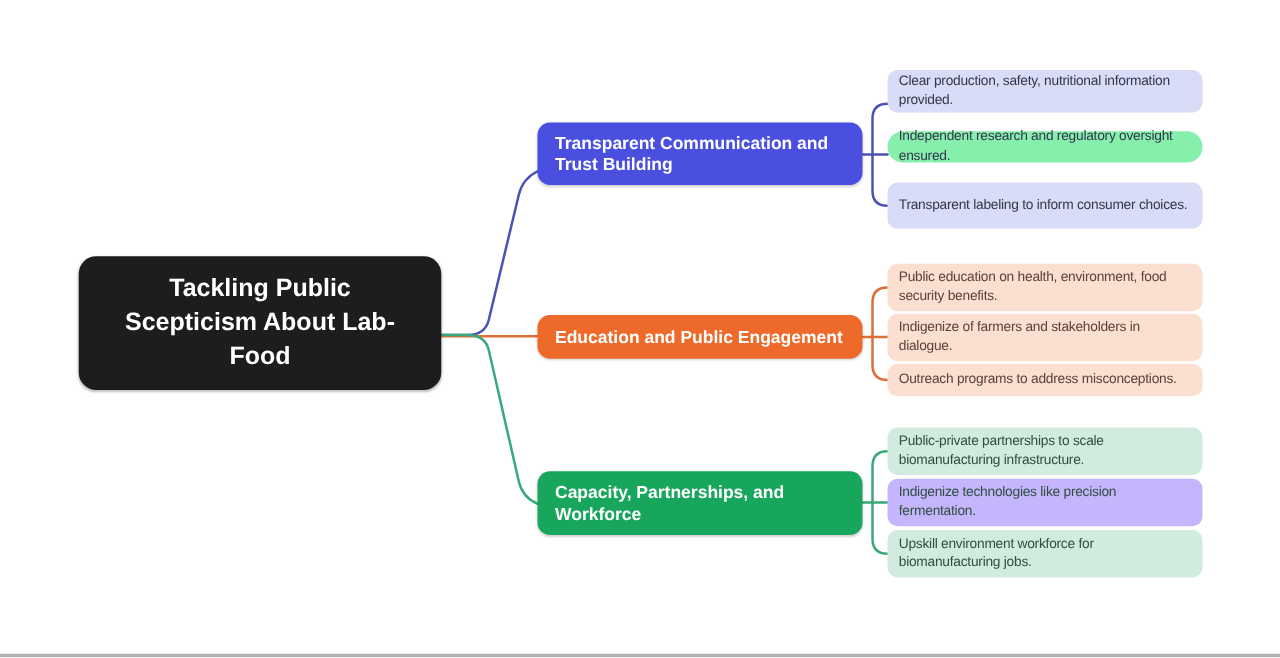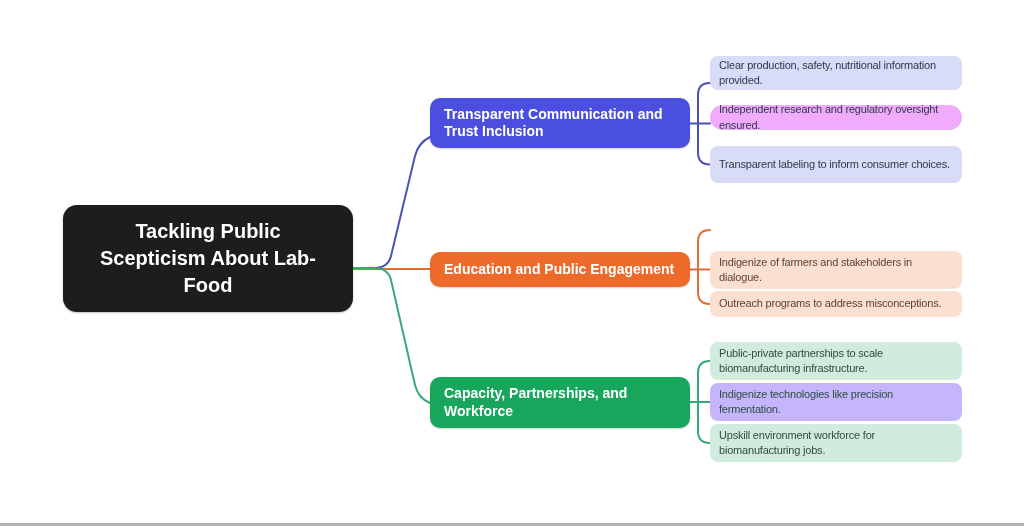--- a/index.html
+++ b/index.html
@@ -95,39 +95,42 @@
     <path d="M690 402 H710" style="stroke: rgb(58, 168, 120);"></path>
     <path d="M710 361 Q698 361 698 373 V402" style="stroke: rgb(58, 168, 120);"></path>
     <path d="M710 443 Q698 443 698 431 V402" style="stroke: rgb(58, 168, 120);"></path>
   </svg>
 
   <div class="node root-node" style="background-color: rgb(29, 29, 32); color: rgb(255, 255, 255);">
     <span>Tackling Public Scepticism About Lab-Food</span>
   </div>
 
   <div class="node branch-node branch-0" style="background-color: rgb(74, 79, 224);">
-    <span>Transparent Communication and Trust Inclusion</span>
+    <span>Transparent Communication and Trust Building</span>
   </div>
   <div class="node branch-node branch-1" style="background-color: rgb(237, 106, 42);">
     <span>Education and Public Engagement</span>
   </div>
   <div class="node branch-node branch-2" style="background-color: rgb(23, 166, 91); justify-content: flex-end;">
     <span>Capacity, Partnerships, and Workforce</span>
   </div>
 
   <div class="node leaf-node" style="top: 56px; height: 34px; background-color: rgb(216, 220, 246); color: rgb(51, 54, 78);">
     <span>Clear production, safety, nutritional information provided.</span>
   </div>
-  <div class="node leaf-node" style="top: 105px; height: 25px; background-color: #f0abfc; color: rgb(51, 54, 78); border-radius: 13px;">
+  <div class="node leaf-node" style="top: 105px; height: 25px; background-color: #86efac; color: rgb(51, 54, 78); border-radius: 13px;">
     <span>Independent research and regulatory oversight ensured.</span>
   </div>
   <div class="node leaf-node" style="top: 146px; height: 37px; background-color: rgb(216, 220, 246); color: rgb(51, 54, 78);">
     <span>Transparent labeling to inform consumer choices.</span>
   </div>
 
+  <div class="node leaf-node" style="top: 211px; height: 38px; background-color: rgb(251, 223, 209); color: rgb(89, 68, 55);">
+    <span>Public education on health, environment, food security benefits.</span>
+  </div>
   <div class="node leaf-node" style="top: 251px; height: 38px; background-color: rgb(251, 223, 209); color: rgb(89, 68, 55);">
     <span>Indigenize of farmers and stakeholders in dialogue.</span>
   </div>
   <div class="node leaf-node" style="top: 291px; height: 26px; white-space: nowrap; background-color: rgb(251, 223, 209); color: rgb(89, 68, 55); text-align: center;">
     <span>Outreach programs to address misconceptions.</span>
   </div>
 
   <div class="node leaf-node" style="top: 342px; height: 38px; background-color: rgb(209, 236, 223); color: rgb(46, 79, 65);">
     <span>Public-private partnerships to scale biomanufacturing infrastructure.</span>
   </div>

